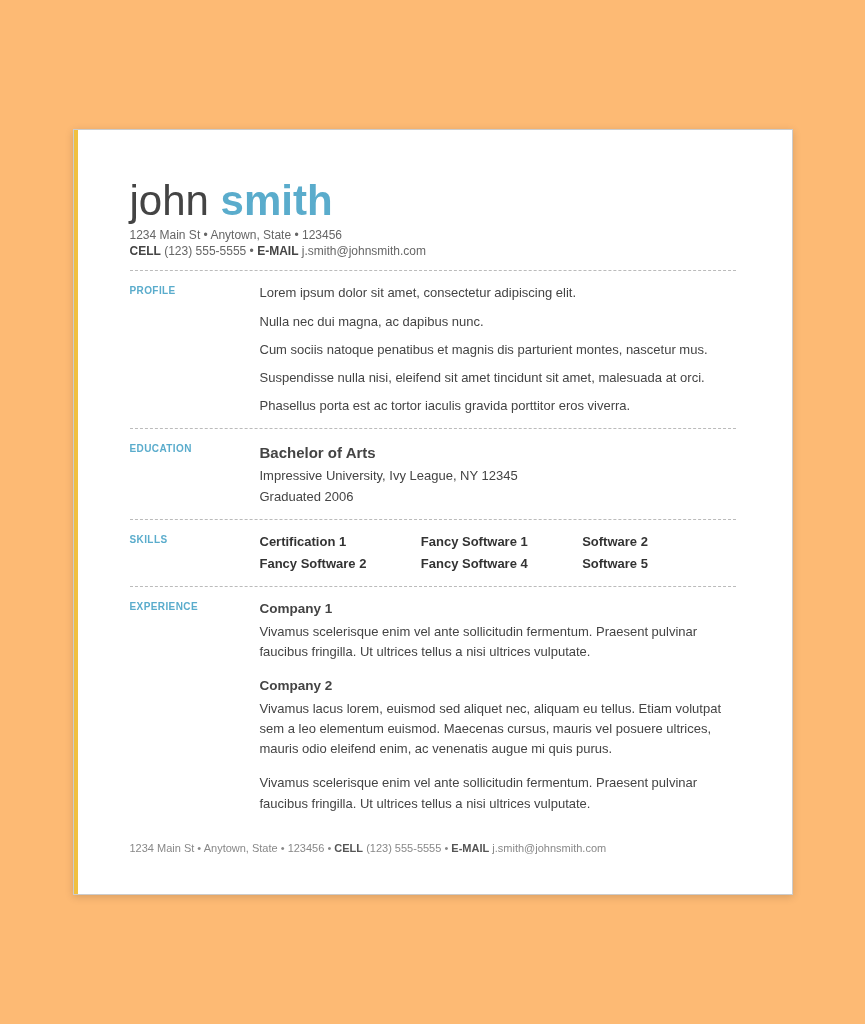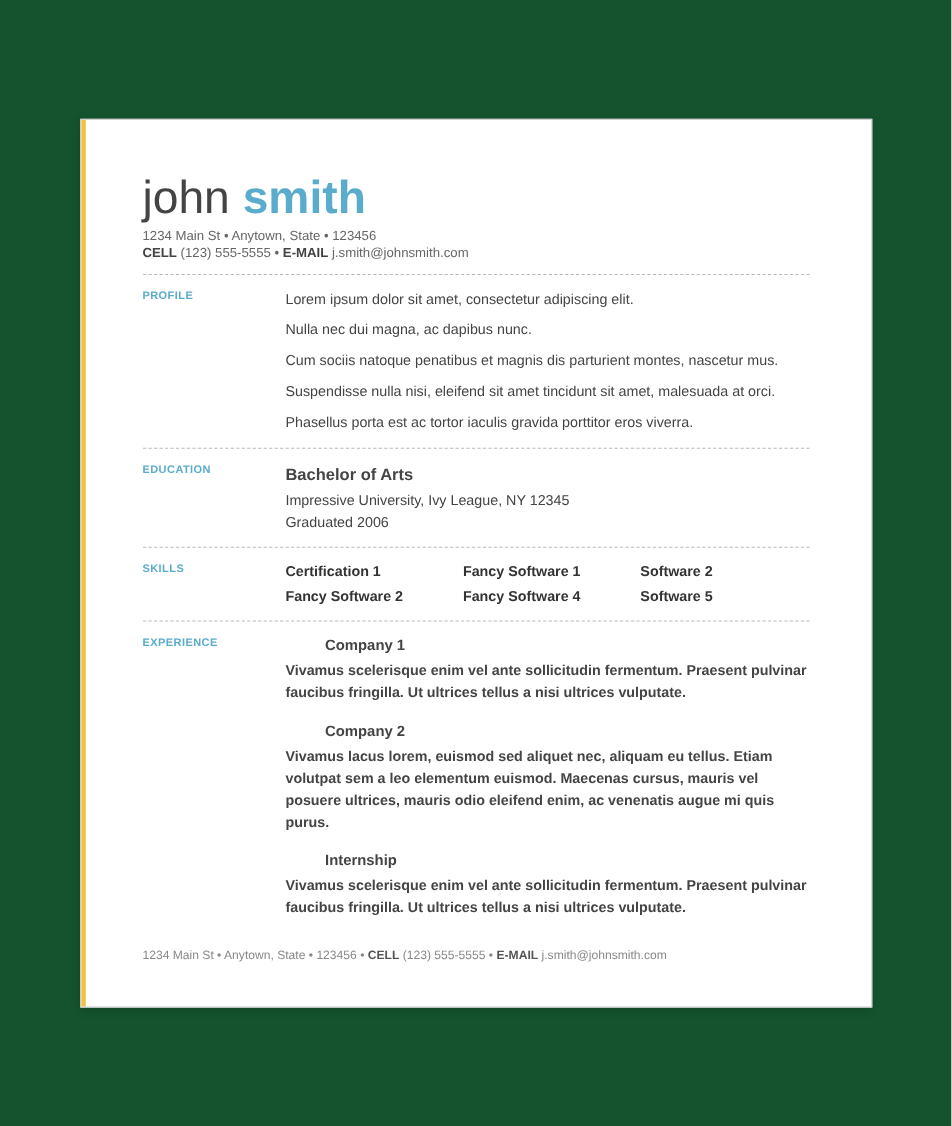--- a/index.html
+++ b/index.html
@@ -7,21 +7,21 @@
       background: #e8e8e8;
       display: flex;
       justify-content: center;
       align-items: center;
       min-height: 100vh;
       font-family: Arial, Helvetica, sans-serif;
     }
     .page-wrapper {
       width: 865px;
       min-height: 1024px;
-      background: #14532d;
+      background: #fdba74;
       display: flex;
       justify-content: center;
       align-items: center;
       padding: 20px;
     }
     .resume {
       width: 720px;
       background: #fff;
       border: 1px solid #ccc;
       padding: 48px 56px 40px 56px;
@@ -133,27 +133,25 @@
     .exp-entry {
       margin-bottom: 14px;
     }
     .exp-entry:last-child {
       margin-bottom: 0;
     }
     .exp-company {
       font-weight: 700;
       font-size: 13.5px;
       margin-bottom: 2px;
-      margin-left: 36px;
     }
     .exp-desc {
       font-size: 13px;
       color: #444;
       line-height: 1.55;
-      font-weight: bold;
     }
 
     
     .resume-footer {
       margin-top: 28px;
       text-align: left;
       font-size: 11px;
       color: #888;
     }
     .resume-footer .label {
@@ -244,21 +242,20 @@
       <div class="section-content">
         <div class="exp-entry">
           <div class="exp-company">Company 1</div>
           <div class="exp-desc">Vivamus scelerisque enim vel ante sollicitudin fermentum. Praesent pulvinar faucibus fringilla. Ut ultrices tellus a nisi ultrices vulputate.</div>
         </div>
         <div class="exp-entry">
           <div class="exp-company">Company 2</div>
           <div class="exp-desc">Vivamus lacus lorem, euismod sed aliquet nec, aliquam eu tellus. Etiam volutpat sem a leo elementum euismod. Maecenas cursus, mauris vel posuere ultrices, mauris odio eleifend enim, ac venenatis augue mi quis purus.</div>
         </div>
         <div class="exp-entry">
-          <div class="exp-company">Internship</div>
           <div class="exp-desc">Vivamus scelerisque enim vel ante sollicitudin fermentum. Praesent pulvinar faucibus fringilla. Ut ultrices tellus a nisi ultrices vulputate.</div>
         </div>
       </div>
     </div>
 
     <div class="resume-footer">
       <span>1234 Main St • Anytown, State • 123456</span>
       <span> • </span>
       <span class="label">CELL</span>
       <span> </span>

